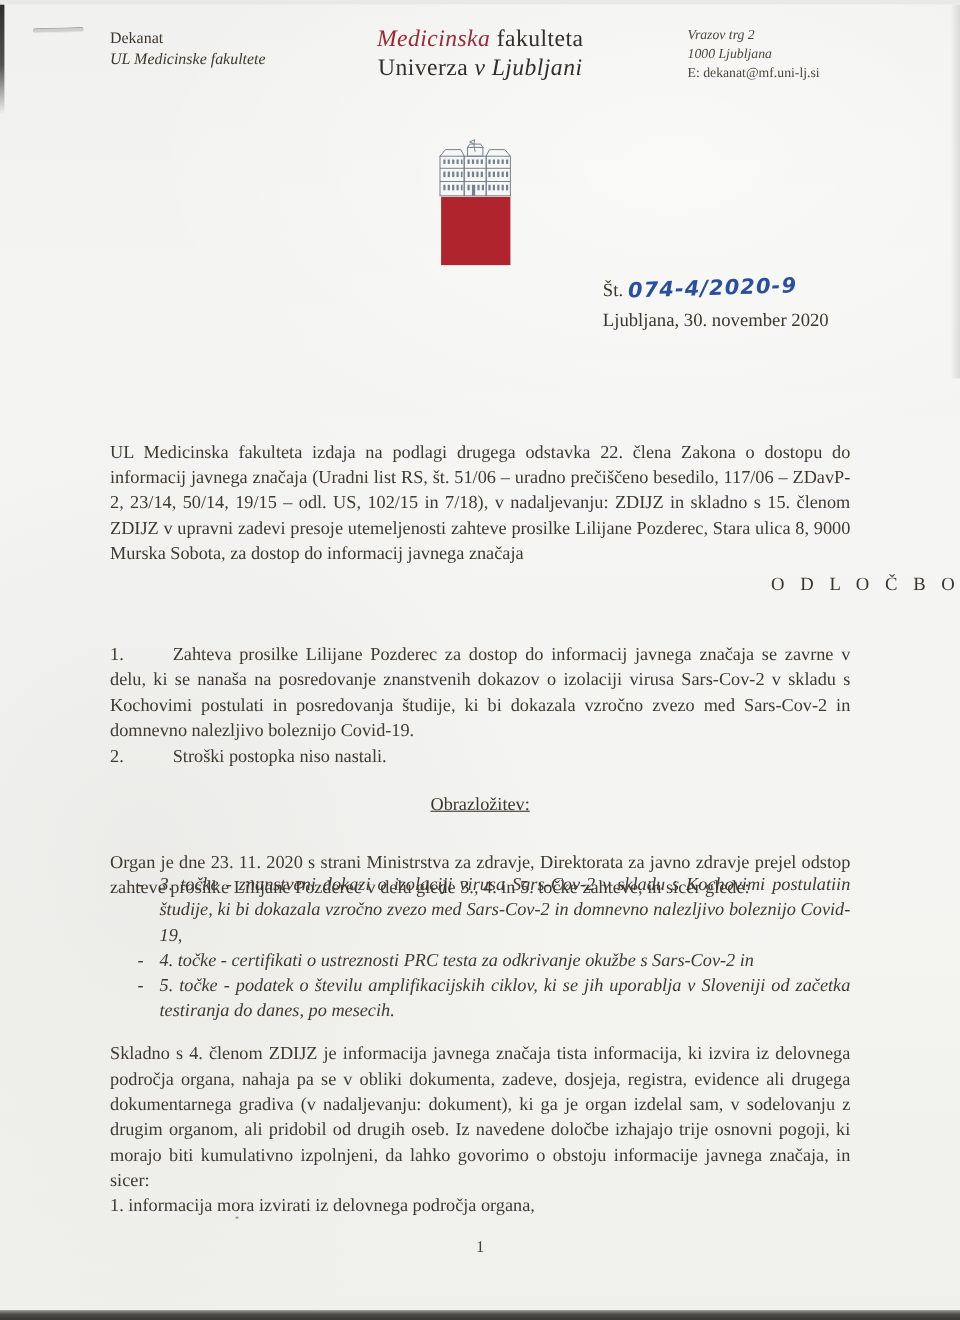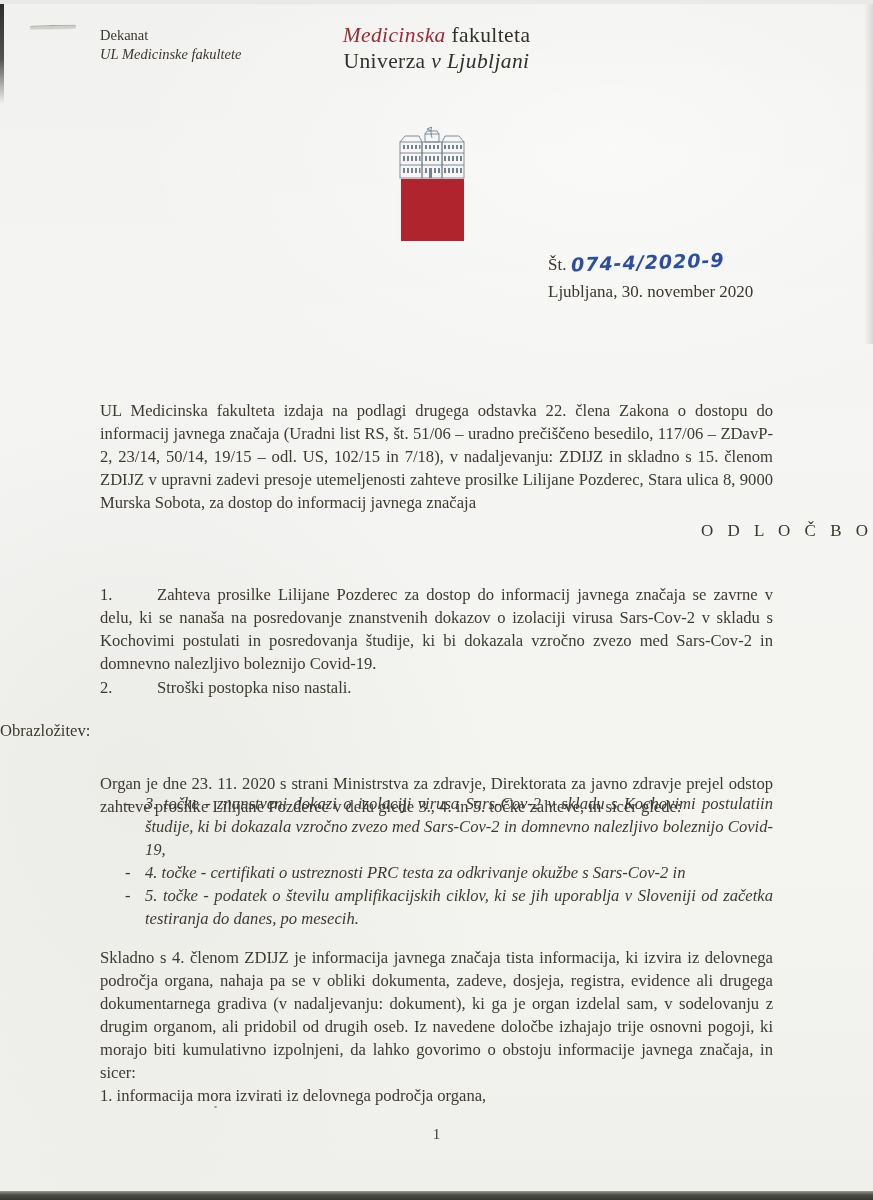--- a/index.html
+++ b/index.html
@@ -57,21 +57,21 @@
   
   .bodytext{font-size:16.6px;line-height:23px;text-align:justify;color:#3e3a30;}
   .para{position:absolute;left:100px;width:673px;}
   .p-intro{top:378px;}
   .h-decision{position:absolute;left:0;right:0;top:517px;text-align:right;
     font-size:17px;letter-spacing:5px;color:#3a362c;}
   .item{position:absolute;left:100px;width:673px;}
   .item-1{top:562px;}
   .item-2{top:655px;}
   .item .num{display:inline-block;width:57px;}
-  .h-expl{position:absolute;left:0;right:0;top:717px;font-size:16.6px;}
+  .h-expl{position:absolute;left:0;right:0;top:717px;text-align:center;font-size:16.6px;text-decoration:underline;}
   .p-expl{top:751px;}
   .bullets{position:absolute;left:100px;width:673px;top:788px;margin:0;padding:0;list-style:none;}
   .bullets li{display:flex;}
   .bullets .dash{width:20px;flex:0 0 20px;padding-left:25px;box-sizing:content-box;}
   .bullets .li-text{flex:1;text-align:justify;font-style:italic;}
   .p-legal{top:925px;}
   .p-cond{top:1063px;text-align:left;}
   .pagenum{position:absolute;left:0;right:0;top:1122px;text-align:center;font-size:15px;color:#45413a;}
 </style>
 </head>
@@ -88,20 +88,25 @@
   <div class="hdr-left">
     <div>Dekanat</div>
     <div class="it">UL Medicinske fakultete</div>
   </div>
 
   <div class="hdr-center">
     <div><span class="red" style="color:#9c2a35">Medicinska</span><span> fakulteta</span></div>
     <div><span>Univerza </span><span class="it">v Ljubljani</span></div>
   </div>
 
+  <div class="hdr-right">
+    <div class="it">Vrazov trg 2</div>
+    <div class="it">1000 Ljubljana</div>
+    <div>E: dekanat@mf.uni-lj.si</div>
+  </div>
 
   <div class="logo">
     <svg width="72" height="53" viewBox="0 0 72 53">
       <g fill="none" stroke="#73828f" stroke-width="0.9">
 
         <path d="M36,12 C35,8 34.5,5 35.5,1 M35.5,1 L31,3 L35.3,5"></path>
 
         <rect x="29" y="8" width="14" height="8"></rect>
         <path d="M29,8 L31,5 L41,5 L43,8"></path>
 

